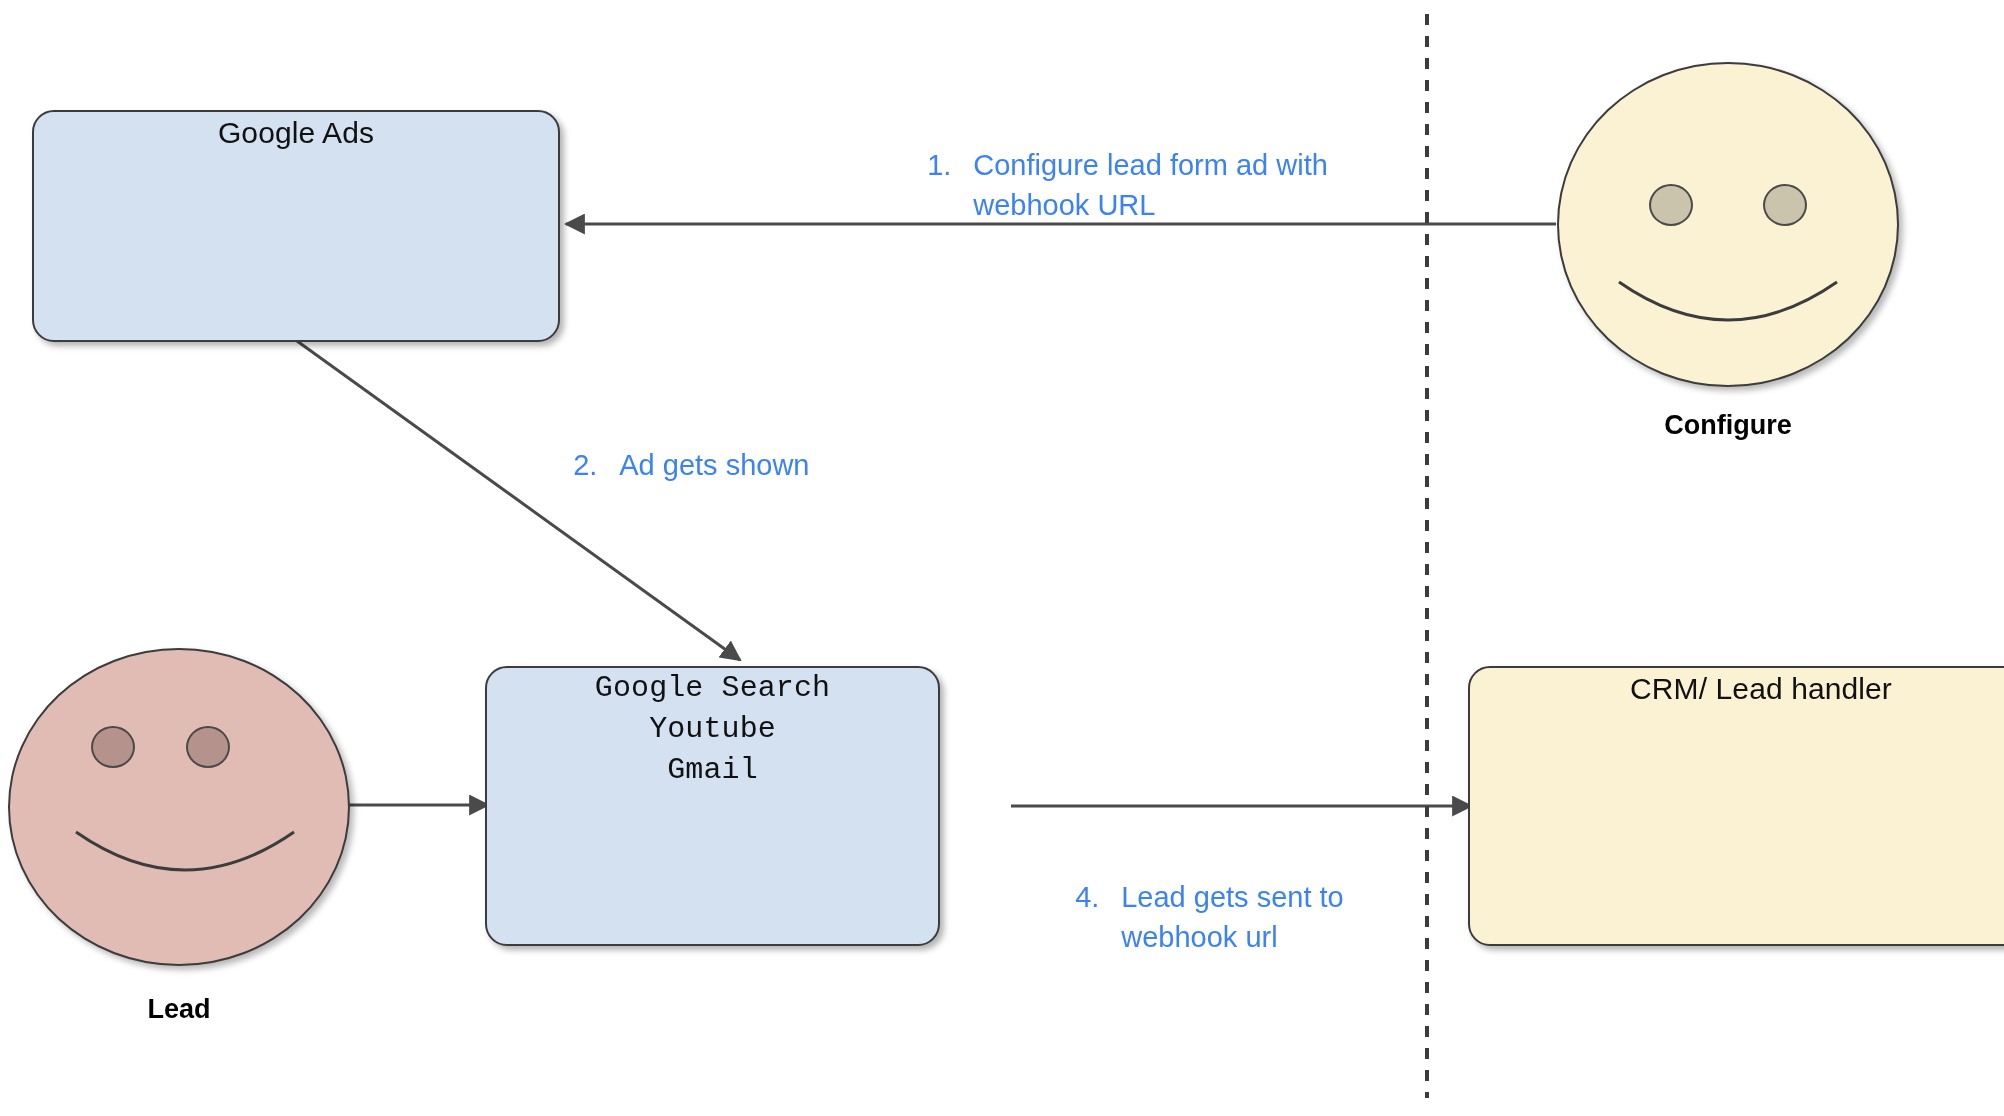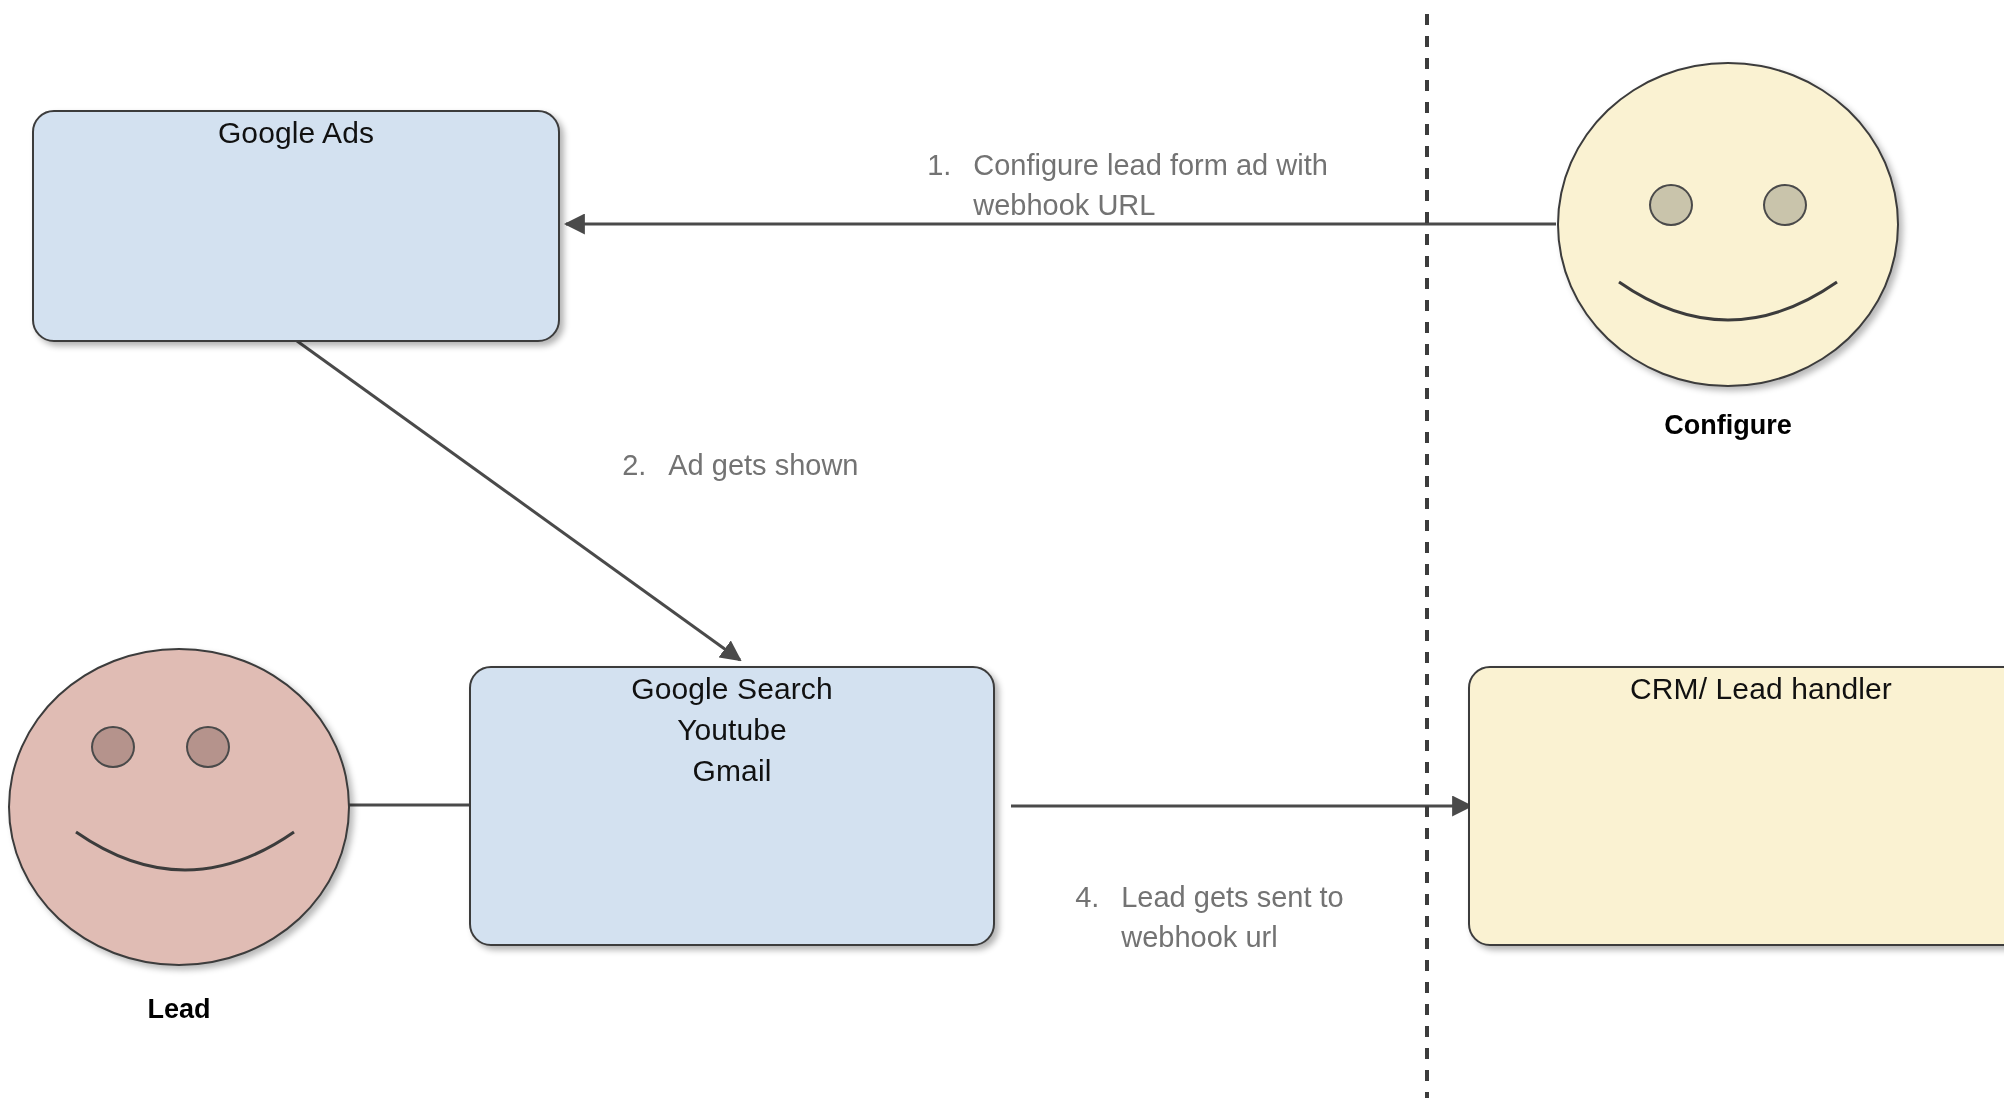--- a/index.html
+++ b/index.html
@@ -88,21 +88,21 @@
   .face-cream { background: #faf2d2; }
   .face-pink  { background: #e0bcb4; }
   .eye-cream  { background: #c9c4ab; }
   .eye-pink   { background: #b5938c; }
 
   
   .edge-label {
     position: absolute;
     font-size: 29px;
     line-height: 40px;
-    color: #737373;
+    color: #3b82f6;
     white-space: pre;
     z-index: 2;
   }
   .edge-label .num {
     display: inline-block;
     width: 46px;
   }
   .edge-label .txt {
     display: inline-block;
     vertical-align: top;
@@ -136,21 +136,21 @@
       <line x1="1011" y1="806" x2="1471" y2="806" stroke="#4a4a4a" stroke-width="3" marker-end="url(#arrow)"></line>
     </g>
 
     <line x1="1427" y1="14" x2="1427" y2="1098" stroke="#3c3c3c" stroke-width="4" stroke-dasharray="11 11"></line>
   </svg>
 
   <div class="node-box box-blue" style="left:32px; top:110px; width:528px; height:232px;">
     <span class="node-label">Google Ads</span>
   </div>
 
-  <div class="node-box box-blue" style="left:469px; top:666px; width:526px; height:280px;">
+  <div class="node-box box-blue" style="left:485px; top:666px; width:455px; height:280px;font-family:Liberation Mono, monospace;">
     <span class="node-label">Google Search
 Youtube
 Gmail</span>
   </div>
 
   <div class="node-box box-cream" style="left:1468px; top:666px; width:586px; height:280px;">
     <span class="node-label">CRM/ Lead handler</span>
   </div>
 
   <div class="actor" style="left:1557px; top:62px; width:342px; height:325px;">
@@ -175,21 +175,21 @@
       </svg>
     </div>
   </div>
   <div class="actor-name" style="left:8px; top:994px; width:342px;">Lead</div>
 
   <div class="edge-label" style="left:895px; top:105px;">
     <span class="num">1.</span><span class="txt">Configure lead form ad with
 webhook URL</span>
   </div>
 
-  <div class="edge-label" style="left:590px; top:405px;">
+  <div class="edge-label" style="left:541px; top:405px;">
     <span class="num">2.</span><span class="txt">Ad gets shown</span>
   </div>
 
 
   <div class="edge-label" style="left:1043px; top:837px;">
     <span class="num">4.</span><span class="txt">Lead gets sent to
 webhook url</span>
   </div>
 
 </div>

